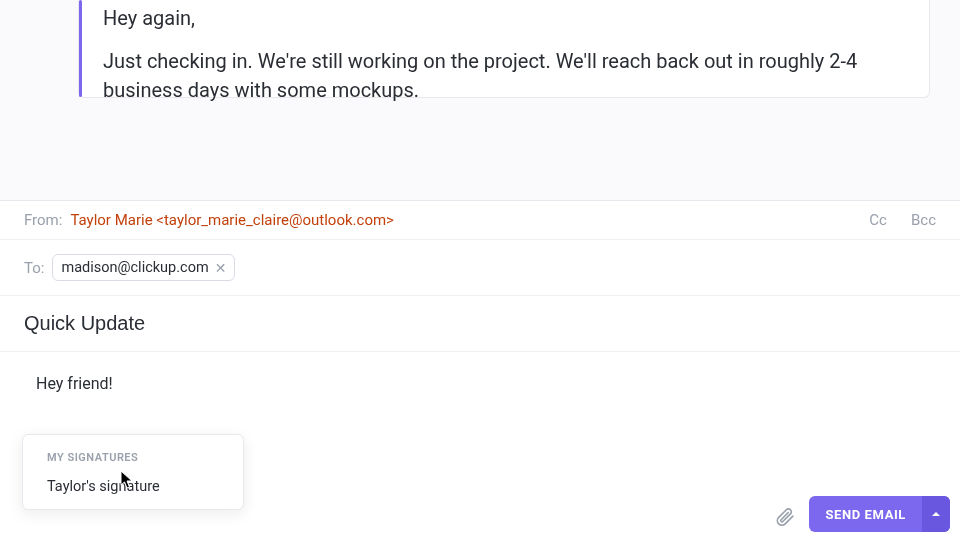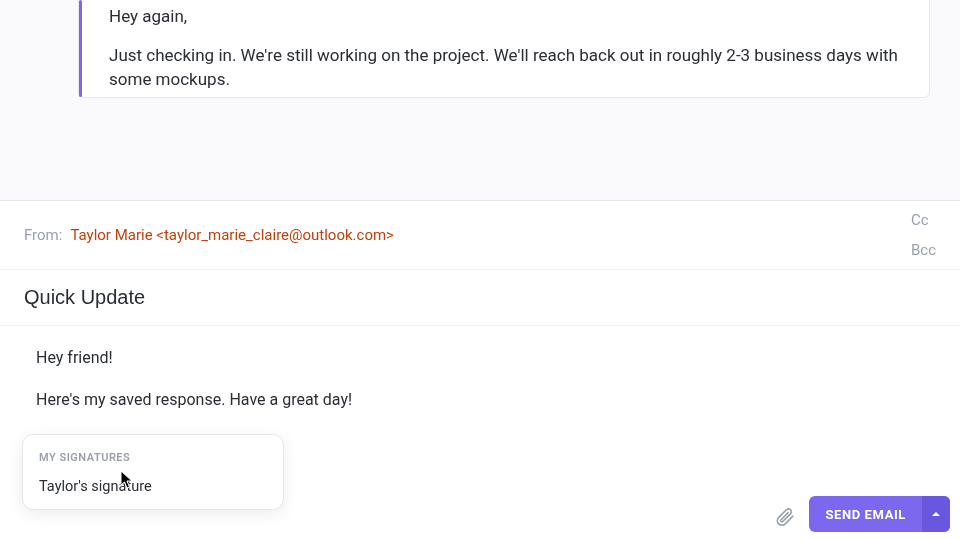--- a/index.html
+++ b/index.html
@@ -1,42 +1,42 @@
 <!DOCTYPE html>
 <html><head>
 <meta charset="utf-8">
 <style>
   * { box-sizing: border-box; margin: 0; padding: 0; }
   html, body { width: 960px; height: 540px; overflow: hidden; font-family: -apple-system, BlinkMacSystemFont, "Segoe UI", Roboto, sans-serif; background: #fafafc; color: #2a2e34; }
   .viewport { width: 960px; height: 540px; position: relative; }
 
   .quoted-block { position: absolute; left: 78px; top: 0; width: 852px; height: 98px; background: #fff; border: 1px solid #e6e8ee; border-radius: 0 0 6px 6px; border-top: none; }
   .quoted-accent { position: absolute; left: 0; top: 0; width: 3px; height: 100%; background: #7b68ee; border-radius: 2px; }
-  .quoted-text { padding: 4px 14px 10px 30px; font-size: 17px; line-height: 1.45; color: #2a2e34; }
+  .quoted-text { padding: 4px 14px 10px 24px; font-size: 20px; line-height: 1.45; color: #2a2e34; }
   .quoted-text p { margin-bottom: 14px; }
 
   .compose { position: absolute; left: 0; top: 200px; width: 960px; height: 340px; background: #fff; border-top: 1px solid #e6e8ee; }
 
   .row { display: flex; align-items: center; padding: 10px 24px; border-bottom: 1px solid #eef0f4; font-size: 15px; }
   .row-label { color: #9aa0ac; margin-right: 8px; }
   .from-value { color: #c2410c; }
-  .ccbcc { margin-left: auto; color: #9aa0ac; display: flex; gap: 12px; flex-direction: column; }
+  .ccbcc { margin-left: auto; color: #9aa0ac; display: flex; gap: 24px; }
   .ccbcc span { cursor: pointer; }
 
   .row-to { padding-top: 14px; padding-bottom: 14px; }
   .chip { display: inline-flex; align-items: center; border: 1px solid #d9dce3; border-radius: 6px; padding: 4px 8px; font-size: 14.5px; color: #2a2e34; background: #fff; }
   .chip .x { margin-left: 6px; color: #9aa0ac; font-size: 14px; cursor: pointer; line-height: 1; }
 
   .subject-row { padding: 16px 24px; border-bottom: 1px solid #eef0f4; }
   .subject-input { width: 100%; border: none; outline: none; font-size: 20px; color: #2a2e34; background: transparent; }
 
   .body-area { padding: 20px 36px; font-size: 16px; line-height: 1.5; color: #2a2e34; position: relative; }
   .body-area p { margin-bottom: 18px; }
 
-  .popup { position: absolute; left: 22px; top: 434px; width: 262px; background: #fff; border: 1px solid #e6e8ee; border-radius: 11px; box-shadow: 0 4px 16px rgba(20,20,40,0.08); padding: 10px 0 6px; }
+  .popup { position: absolute; left: 22px; top: 434px; width: 222px; background: #fff; border: 1px solid #e6e8ee; border-radius: 6px; box-shadow: 0 4px 16px rgba(20,20,40,0.08); padding: 10px 8px 6px; }
   .popup-section-label { font-size: 11px; letter-spacing: 0.5px; color: #9aa0ac; font-weight: 600; padding: 6px 16px 6px; text-transform: uppercase; }
   .popup-item { font-size: 14.5px; color: #2a2e34; padding: 8px 16px; cursor: pointer; }
 
   .cursor { position: absolute; left: 120px; top: 470px; width: 16px; height: 20px; pointer-events: none; }
 
   .send-bar { position: absolute; right: 10px; bottom: 8px; display: flex; align-items: flex-end; gap: 14px; }
   .attach-icon { color: #9aa0ac; cursor: pointer; }
   .send-btn { display: flex; align-items: stretch; background: #7b68ee; border-radius: 6px; overflow: hidden; height: 36px; }
   .send-btn-main { color: #fff; font-weight: 700; font-size: 13px; letter-spacing: 0.6px; padding: 0 16px; display: flex; align-items: center; cursor: pointer; }
   .send-btn-drop { width: 28px; background: #6a57e0; display: flex; align-items: center; justify-content: center; cursor: pointer; }
@@ -44,43 +44,49 @@
 </style>
 </head>
 <body>
 
 <div class="viewport">
 
   <div class="quoted-block">
     <div class="quoted-accent"></div>
     <div class="quoted-text">
       <p>Hey again,</p>
-      <p>Just checking in. We're still working on the project. We'll reach back out in roughly 2-3 business days with some mockups.</p>
+      <p>Just checking in. We're still working on the project. We'll reach back out in roughly 2-4 business days with some mockups.</p>
     </div>
   </div>
 
   <div class="compose">
 
     <div class="row">
       <span class="row-label">From:</span>
       <span class="from-value">Taylor Marie &lt;taylor_marie_claire@outlook.com&gt;</span>
       <div class="ccbcc">
         <span>Cc</span>
         <span>Bcc</span>
       </div>
     </div>
 
+    <div class="row row-to">
+      <span class="row-label">To:</span>
+      <span class="chip">
+        <span>madison@clickup.com</span>
+        <span class="x">✕</span>
+      </span>
+    </div>
 
     <div class="subject-row">
       <input class="subject-input" value="Quick Update" style="">
     </div>
 
     <div class="body-area">
       <p>Hey friend!</p>
-      <p>Here's my saved response. Have a great day!</p>
     </div>
 
   </div>
 
   <div class="popup">
     <div class="popup-section-label">MY SIGNATURES</div>
     <div class="popup-item">Taylor's signature</div>
   </div>
 
   <svg class="cursor" viewBox="0 0 16 20">

